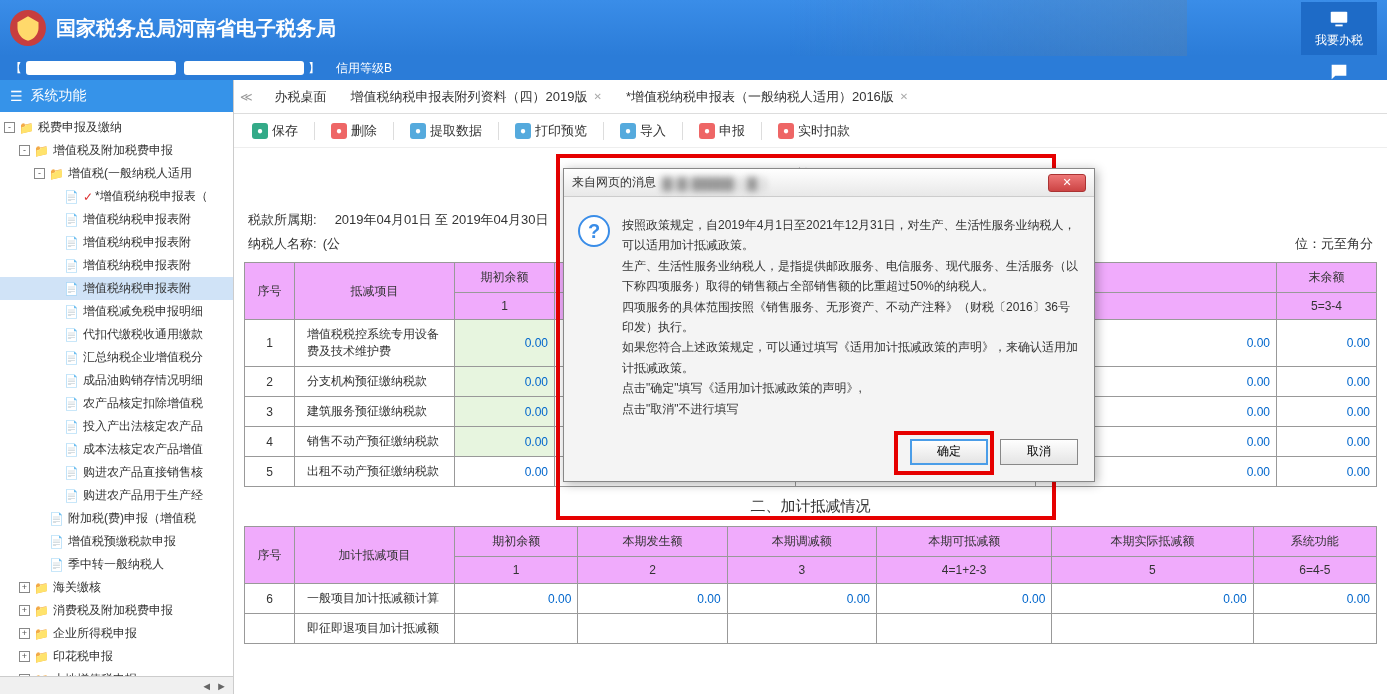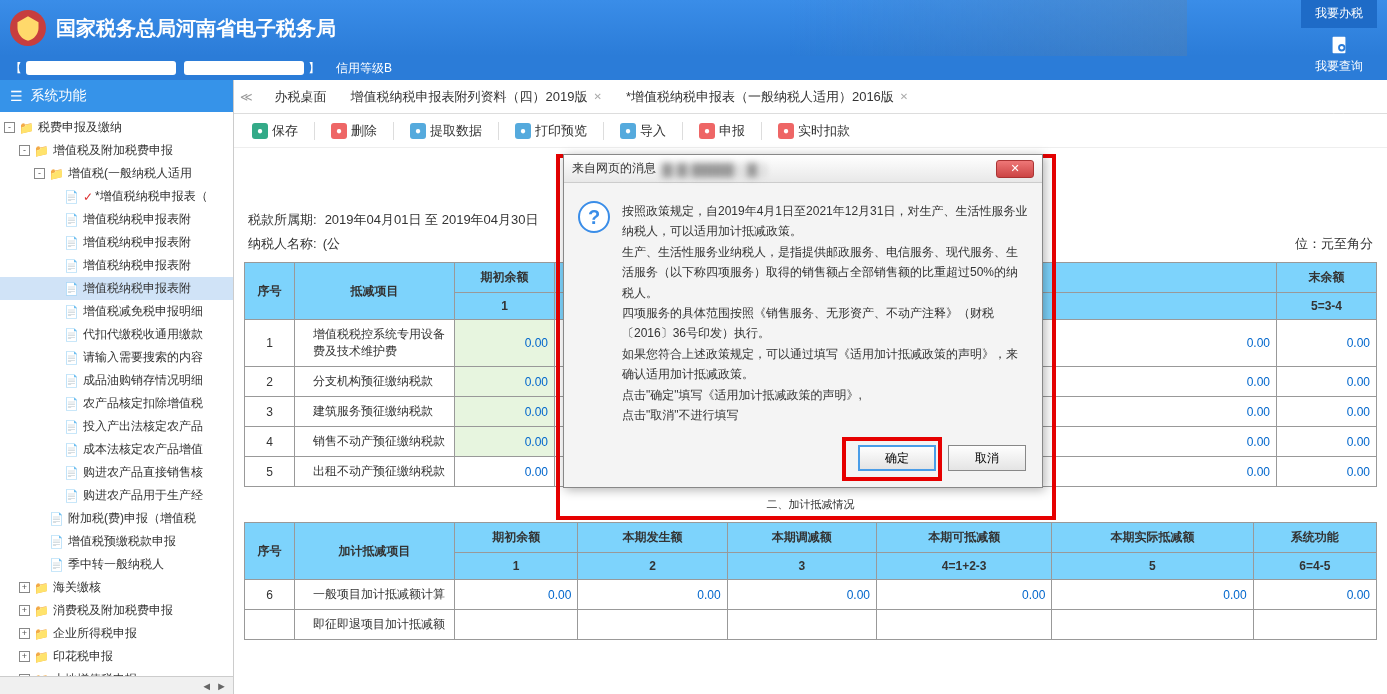--- a/index.html
+++ b/index.html
@@ -55,28 +55,28 @@
 .tool-sep { width: 1px; height: 18px; background: #ddd; margin: 0 4px; }
 
 .form-area { flex: 1; overflow: auto; padding: 0 10px 10px 10px; position: relative; }
 .form-title { text-align: center; font-size: 22px; font-weight: bold; padding: 16px 0 8px 0; }
 .form-meta { font-size: 13px; padding: 6px 4px; }
 .form-meta-row { display: flex; padding: 3px 0; }
 .form-meta .right-text { margin-left: auto; }
 
 table.grid { border-collapse: collapse; width: 100%; font-size: 12px; }
 table.grid th, table.grid td { border: 1px solid #999; padding: 6px 4px; text-align: center; }
-table.grid th { background: #7dd3fc; font-weight: bold; }
-table.grid td.left { text-align: left; padding-left: 18px; }
+table.grid th { background: #f0abfc; font-weight: normal; }
+table.grid td.left { text-align: left; padding-left: 12px; }
 table.grid td.num { text-align: right; padding-right: 6px; color: #06c; }
 table.grid td.hl { background: #e7f5df; }
 
 
 .dialog-highlight { position: absolute; left: 556px; top: 154px; width: 500px; height: 366px; border: 4px solid #e60000; z-index: 99; pointer-events: none; }
-.dialog { position: absolute; left: 563px; top: 154px; width: 480px; background: #f4f4f4; border: 1px solid #888; box-shadow: 2px 2px 10px rgba(0,0,0,0.3); z-index: 100; font-size: 12px; }
+.dialog { position: absolute; left: 563px; top: 168px; width: 532px; background: #f4f4f4; border: 1px solid #888; box-shadow: 2px 2px 10px rgba(0,0,0,0.3); z-index: 100; font-size: 12px; }
 .dialog-title { height: 28px; background: linear-gradient(to bottom, #fff, #e8e8e8); display: flex; align-items: center; padding: 0 8px; border-bottom: 1px solid #ccc; }
 .dialog-title .blur { filter: blur(3px); color: #999; margin-left: 6px; font-size: 14px; }
 .dialog-close { margin-left: auto; width: 38px; height: 18px; background: linear-gradient(to bottom, #e77, #c44); border: 1px solid #a33; border-radius: 3px; color: #fff; display: flex; align-items: center; justify-content: center; cursor: pointer; font-size: 11px; }
 .dialog-body { display: flex; padding: 18px 14px 10px 14px; }
 .dialog-icon { width: 32px; height: 32px; border-radius: 50%; background: #fff; border: 2px solid #3a8de8; color: #3a8de8; display: flex; align-items: center; justify-content: center; font-size: 20px; font-weight: bold; margin-right: 12px; flex-shrink: 0; }
 .dialog-text { line-height: 1.7; font-size: 12px; }
 .dialog-buttons { display: flex; justify-content: flex-end; padding: 10px 16px 16px 16px; gap: 12px; }
 .dialog-btn { width: 78px; height: 26px; border: 1px solid #888; background: linear-gradient(to bottom, #fefefe, #e4e4e4); cursor: pointer; font-size: 12px; }
 .dialog-btn.primary { border: 2px solid #4a9de8; }
 .btn-highlight { position: absolute; border: 4px solid #e60000; width: 100px; height: 44px; right: 100px; bottom: 6px; z-index: 101; pointer-events: none; }
@@ -102,27 +102,20 @@
     </div>
     <div class="nav-item active">
       <svg class="nav-icon" viewBox="0 0 24 24" fill="#fff">
           <rect x="3" y="4" width="18" height="12" rx="1"></rect>
           <path d="M8 20h8v-2H8z"></path>
         </svg>
       <span>我要办税</span>
     </div>
     <div class="nav-item">
       <svg class="nav-icon" viewBox="0 0 24 24" fill="#fff">
-          <rect x="5" y="3" width="14" height="18" rx="1"></rect>
-          <circle cx="15" cy="15" r="3" fill="none" stroke="#2b7cd8" stroke-width="2"></circle>
-        </svg>
-      <span>我要查询</span>
-    </div>
-    <div class="nav-item">
-      <svg class="nav-icon" viewBox="0 0 24 24" fill="#fff">
           <path d="M4 4h16v12H8l-4 4z"></path>
         </svg>
       <span>互</span>
     </div>
   </div>
 </div>
 
 <div class="subheader">
   <span>【</span>
   <span class="company" style="width:150px"></span>
@@ -212,21 +205,21 @@
           <span class="tree-spacer"></span>
           <span class="tree-icon file-icon">📄</span>
           <span class="tree-label">代扣代缴税收通用缴款</span>
         </div>
         <div class="tree-node">
           <span class="tree-spacer"></span>
           <span class="tree-spacer"></span>
           <span class="tree-spacer"></span>
           <span class="tree-spacer"></span>
           <span class="tree-icon file-icon">📄</span>
-          <span class="tree-label">请输入需要搜索的内容</span>
+          <span class="tree-label">汇总纳税企业增值税分</span>
         </div>
         <div class="tree-node">
           <span class="tree-spacer"></span>
           <span class="tree-spacer"></span>
           <span class="tree-spacer"></span>
           <span class="tree-spacer"></span>
           <span class="tree-icon file-icon">📄</span>
           <span class="tree-label">成品油购销存情况明细</span>
         </div>
         <div class="tree-node">
@@ -381,21 +374,21 @@
           <span>实时扣款</span>
         </div>
       </div>
 
     <div class="form-area">
       <div style="position:relative">
         <div class="form-title">增值</div>
         <div class="form-meta">
           <div class="form-meta-row">
             <span>税款所属期:</span>
-            <span style="margin-left:8px">2019年04月01日 至 2019年04月30日</span>
+            <span style="margin-left:18px">2019年04月01日 至 2019年04月30日</span>
           </div>
           <div class="form-meta-row">
             <span>纳税人名称:</span>
             <span style="margin-left:6px">(公</span>
             <span class="right-text">位：元至角分</span>
           </div>
         </div>
 
         <table class="grid" id="table1">
             <tbody>
@@ -451,21 +444,21 @@
                 <td>5</td>
                 <td class="left">出租不动产预征缴纳税款</td>
                 <td class="num">0.00</td>
                 <td class="num">0.00</td>
                 <td class="num">0.00</td>
                 <td class="num">0.00</td>
                 <td class="num">0.00</td>
               </tr>
             </tbody>
           </table>
-        <div style="text-align:center;padding:10px;font-size:11px">二、加计抵减情况</div>
+        <div style="text-align:center;padding:10px;font-size:15px">二、加计抵减情况</div>
         <table class="grid" id="table2">
             <tbody>
               <tr>
                 <th rowspan="2" style="width:50px">序号</th>
                 <th rowspan="2" style="width:160px">加计抵减项目</th>
                 <th>期初余额</th>
                 <th>本期发生额</th>
                 <th>本期调减额</th>
                 <th>本期可抵减额</th>
                 <th>本期实际抵减额</th>

